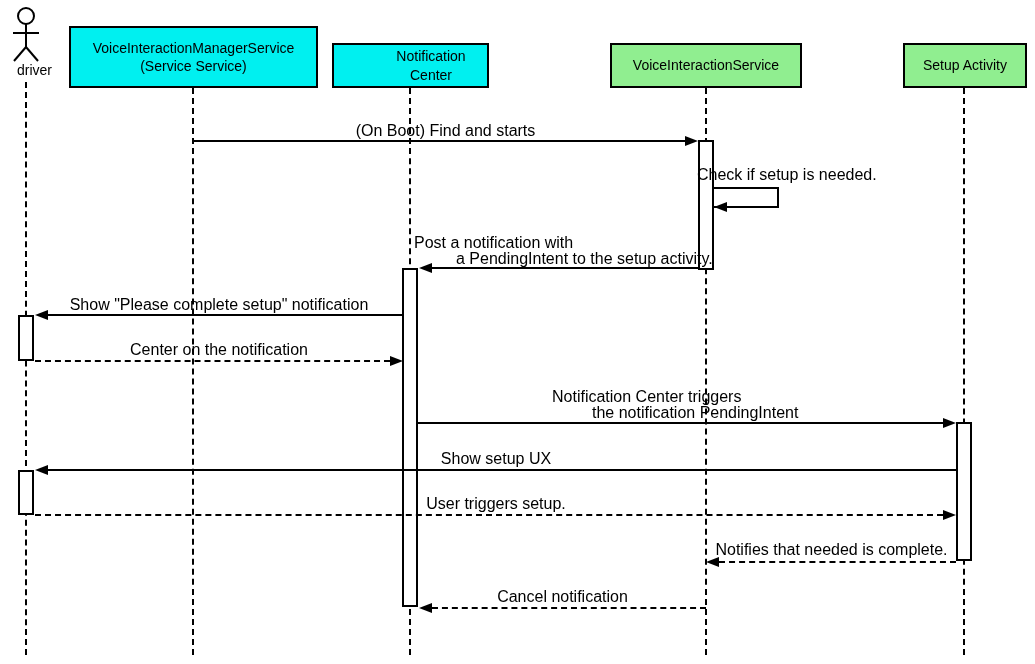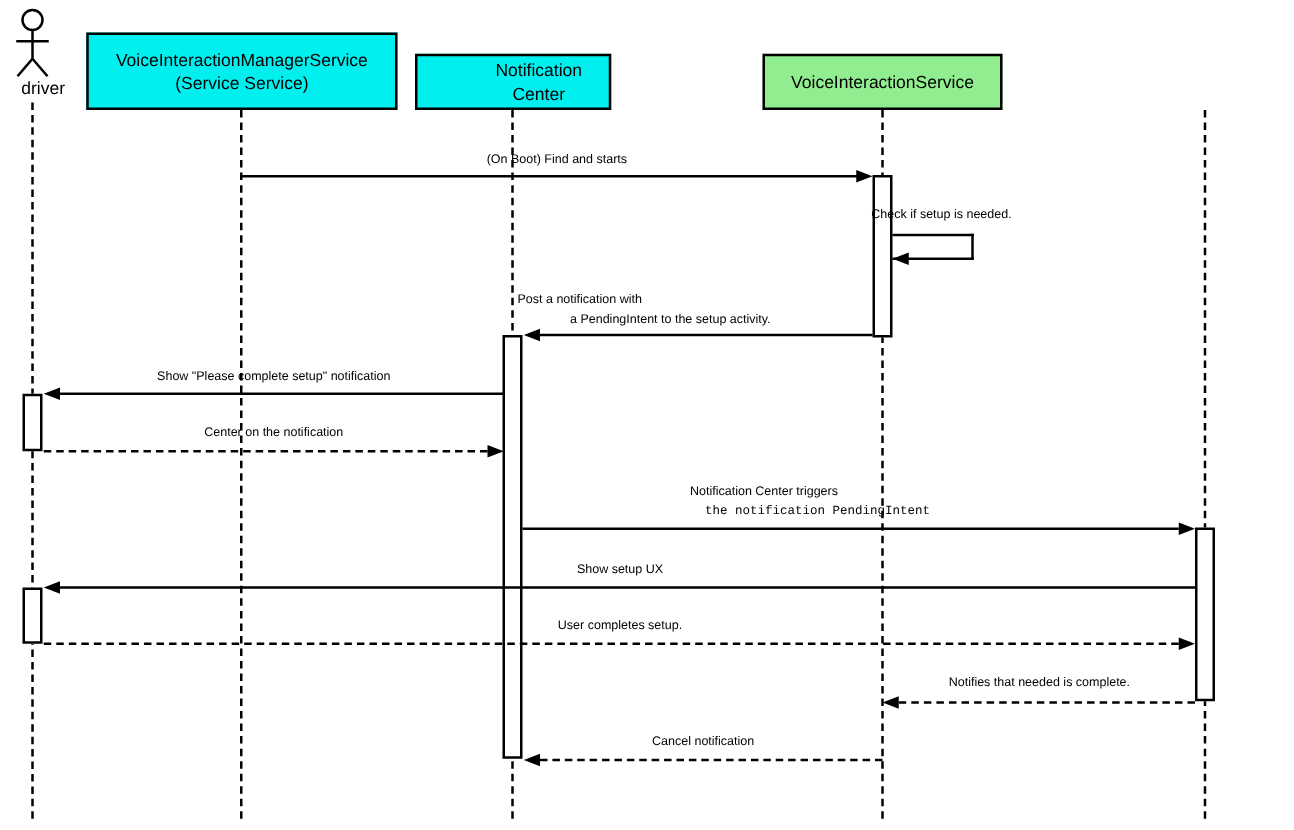--- a/index.html
+++ b/index.html
@@ -13,21 +13,21 @@
     font-size:14px;text-align:center;line-height:1.3;
   }
   .cyan{background:#00F0F0;}
   .green{background:#90EE90;}
   .lifeline{position:absolute;width:0;border-left:2px dashed #000;}
   .activation{position:absolute;box-sizing:border-box;width:16px;background:#fff;border:2px solid #000;}
   .mline-solid{position:absolute;height:0;border-top:2px solid #000;}
   .mline-dashed{position:absolute;height:0;border-top:2px dashed #000;}
   .arrow-r{position:absolute;width:0;height:0;border-top:5px solid transparent;border-bottom:5px solid transparent;border-left:13px solid #000;}
   .arrow-l{position:absolute;width:0;height:0;border-top:5px solid transparent;border-bottom:5px solid transparent;border-right:13px solid #000;}
-  .mlabel{position:absolute;font-size:10px;white-space:nowrap;line-height:1.15;}
+  .mlabel{position:absolute;font-size:16px;white-space:nowrap;line-height:1.15;}
   .center{text-align:center;}
   .self-loop{position:absolute;box-sizing:border-box;border:2px solid #000;border-left:none;background:transparent;}
   .actor-label{position:absolute;font-size:14px;text-align:right;}
   svg{display:block;}
 </style>
 </head>
 <body>
 
 <div class="stage">
 
@@ -49,20 +49,23 @@
   <div class="pbox cyan" style="left:69px;top:26px;width:249px;height:62px;">
     <span>VoiceInteractionManagerService</span>
     <span>(Service Service)</span>
   </div>
   <div class="pbox cyan" style="left:332px;top:43px;width:157px;height:45px;padding-left:41px;">
     <span>Notification Center</span>
   </div>
   <div class="pbox green" style="left:610px;top:43px;width:192px;height:45px;">
     <span>VoiceInteractionService</span>
   </div>
+  <div class="pbox green" style="left:903px;top:43px;width:124px;height:45px;">
+    <span>Setup Activity</span>
+  </div>
 
   <div class="activation" style="left:698px;top:140px;height:130px;"></div>
   <div class="activation" style="left:402px;top:268px;height:339px;"></div>
   <div class="activation" style="left:18px;top:315px;height:46px;"></div>
   <div class="activation" style="left:956px;top:422px;height:139px;"></div>
   <div class="activation" style="left:18px;top:470px;height:45px;"></div>
 
   <div class="mlabel center" style="left:193px;width:505px;top:122px;">(On Boot) Find and starts</div>
   <div class="mline-solid" style="left:193px;top:140px;width:493px;"></div>
   <div class="arrow-r" style="left:685px;top:136px;"></div>
@@ -78,29 +81,29 @@
 
   <div class="mlabel center" style="left:35px;width:368px;top:296px;">Show "Please complete setup" notification</div>
   <div class="mline-solid" style="left:48px;top:314px;width:355px;"></div>
   <div class="arrow-l" style="left:35px;top:310px;"></div>
 
   <div class="mlabel center" style="left:35px;width:368px;top:341px;">Center on the notification</div>
   <div class="mline-dashed" style="left:35px;top:360px;width:355px;"></div>
   <div class="arrow-r" style="left:390px;top:356px;"></div>
 
   <div class="mlabel" style="left:552px;top:388px;">Notification Center triggers</div>
-  <div class="mlabel" style="left:564px;top:404px;font-family:Liberation Mono, monospace;">the notification PendingIntent</div>
+  <div class="mlabel" style="left:592px;top:404px;">the notification PendingIntent</div>
   <div class="mline-solid" style="left:418px;top:422px;width:525px;"></div>
   <div class="arrow-r" style="left:943px;top:418px;"></div>
 
   <div class="mlabel center" style="left:35px;width:922px;top:450px;">Show setup UX</div>
   <div class="mline-solid" style="left:48px;top:469px;width:908px;"></div>
   <div class="arrow-l" style="left:35px;top:465px;"></div>
 
-  <div class="mlabel center" style="left:35px;width:922px;top:495px;">User completes setup.</div>
+  <div class="mlabel center" style="left:35px;width:922px;top:495px;">User triggers setup.</div>
   <div class="mline-dashed" style="left:35px;top:514px;width:908px;"></div>
   <div class="arrow-r" style="left:943px;top:510px;"></div>
 
   <div class="mlabel center" style="left:706px;width:251px;top:541px;">Notifies that needed is complete.</div>
   <div class="mline-dashed" style="left:719px;top:561px;width:237px;"></div>
   <div class="arrow-l" style="left:706px;top:557px;"></div>
 
   <div class="mlabel center" style="left:419px;width:287px;top:588px;">Cancel notification</div>
   <div class="mline-dashed" style="left:432px;top:607px;width:274px;"></div>
   <div class="arrow-l" style="left:419px;top:603px;"></div>

